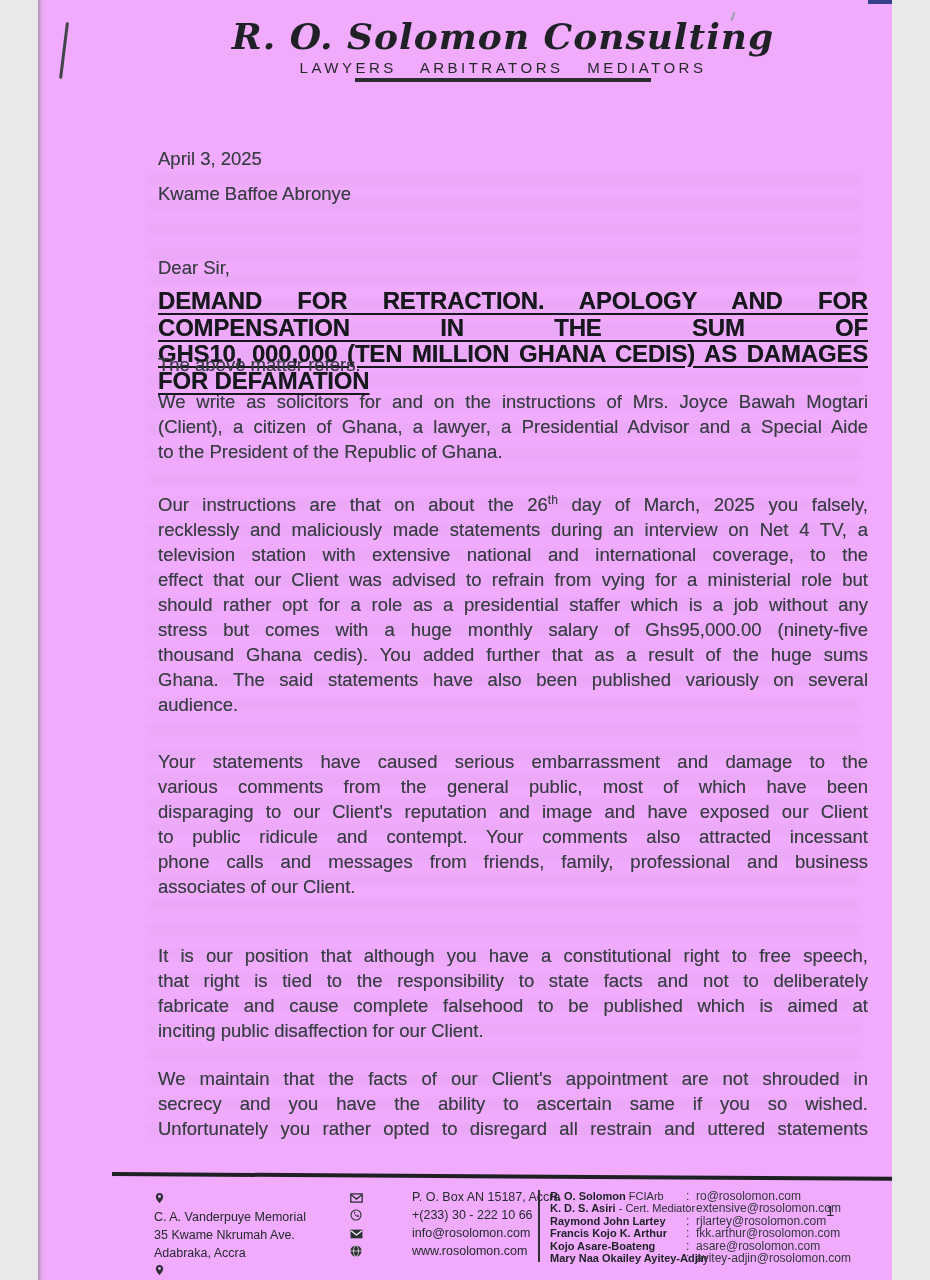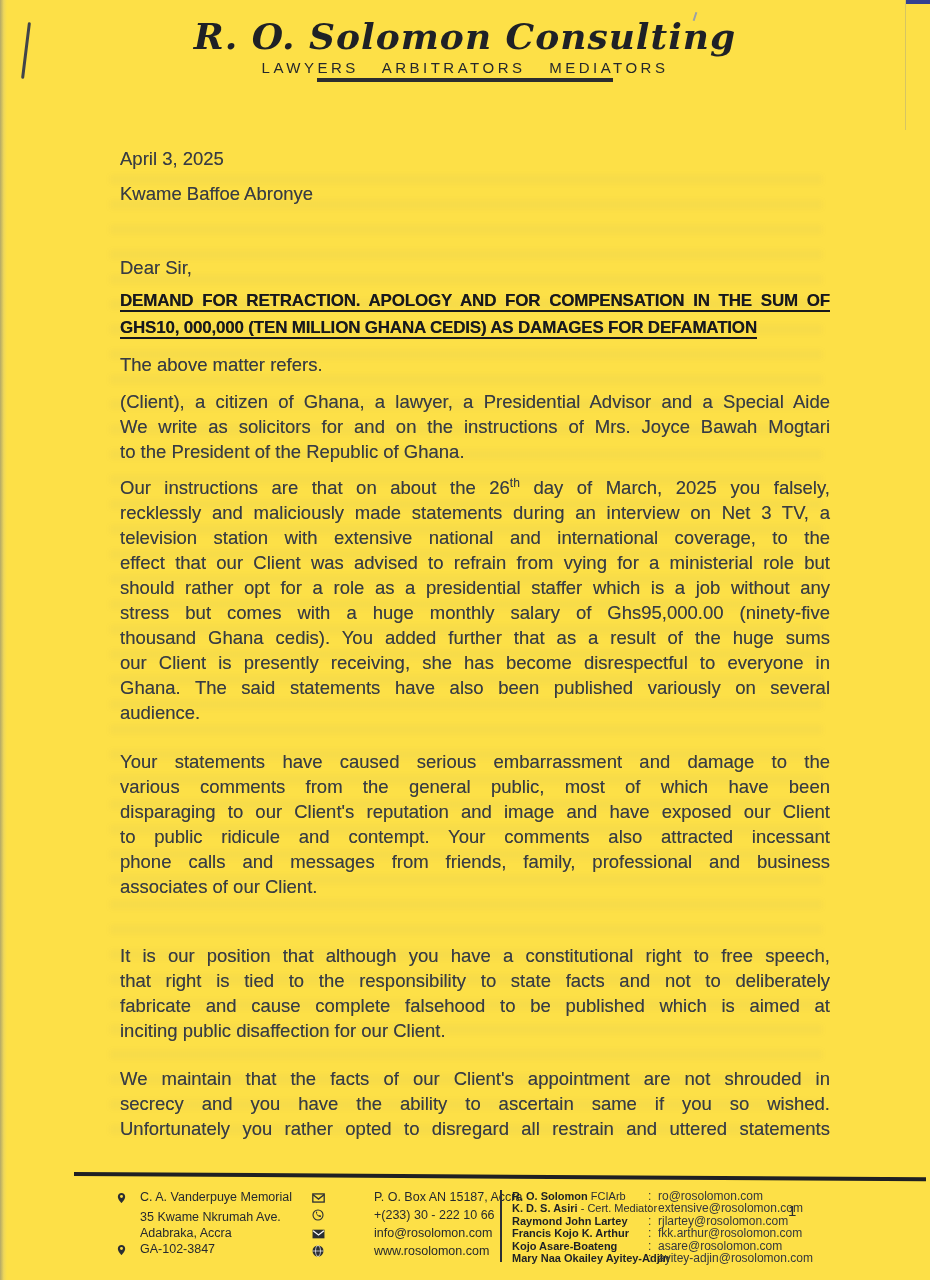--- a/index.html
+++ b/index.html
@@ -1,18 +1,18 @@
 <!DOCTYPE html>
 <html><head>
 <meta charset="utf-8">
 <style>
   html,body{margin:0;padding:0;background:#e9e9e9;}
   .page{
-    position:relative;width:930px;height:1280px;margin:0 auto;
-    background:#fde047;overflow:hidden;
+    position:relative;width:854px;height:1280px;margin:0 auto;
+    background:#f0abfc;overflow:hidden;
     font-family:"Liberation Sans",sans-serif;color:#35383f;
   }
   
   .edge-left{position:absolute;left:0;top:0;width:7px;height:1280px;z-index:3;
     background:linear-gradient(to right,rgba(118,122,128,0.55),rgba(170,173,178,0.18) 55%,rgba(0,0,0,0));}
   .staple-mark{position:absolute;left:28px;top:22px;width:3px;height:57px;background:#41444a;
     border-radius:2px;transform:rotate(7deg);transform-origin:top left;z-index:3;}
   .corner-blue{position:absolute;right:0;top:0;width:24px;height:4px;background:#33418f;z-index:3;}
   .squiggle{position:absolute;left:694px;top:12px;width:2px;height:9px;background:#9aa0a8;
     transform:rotate(18deg);z-index:3;}
@@ -30,30 +30,30 @@
   .tagline{margin-top:3px;font-size:15px;letter-spacing:3.5px;word-spacing:16px;
     color:#26282c;font-weight:500;}
   .head-rule{position:absolute;left:317px;top:78px;width:296px;height:3.5px;background:#2c2d30;z-index:2;}
   
   .blk{position:absolute;left:120px;width:710px;z-index:1;}
   .bodytext{font-size:18.5px;line-height:25px;color:#383c43;
     text-shadow:0 0 0.5px rgba(64,68,76,0.55);}
   .jline{text-align:justify;text-align-last:justify;}
   .jline.endpar{text-align-last:left;}
   .sup{vertical-align:super;font-size:12px;line-height:0;}
-  .subject{font-weight:700;font-size:17px;line-height:26.5px;color:#17181d;
+  .subject{font-weight:700;font-size:24px;line-height:26.5px;color:#17181d;
     letter-spacing:-0.2px;text-shadow:0 0 0.5px rgba(20,21,26,0.6);}
   .subject .jline{text-decoration:underline;text-decoration-thickness:2.2px;text-underline-offset:4px;}
   
   .foot-rule{position:absolute;left:74px;top:1172px;width:852px;height:4px;background:#1f2023;
     transform:rotate(0.35deg);transform-origin:left center;z-index:2;}
   .footer{position:absolute;left:0;top:0;width:930px;height:1280px;z-index:2;
     font-size:12.5px;color:#26292e;}
   .f-addr{position:absolute;left:116px;top:1189px;line-height:16px;}
-  .f-addr .row{display:flex;align-items:flex-start;}
+  .f-addr .row{display:flex;align-items:flex-start;flex-direction:column;}
   .f-addr .ic{width:24px;display:inline-block;padding-top:2px;}
   .f-contact{position:absolute;left:312px;top:1189px;line-height:16px;}
   .f-contact .row{display:flex;align-items:flex-start;gap:40px;}
   .f-contact .ic{width:22px;display:inline-block;padding-top:2px;}
   .f-staff{position:absolute;left:512px;top:1190px;line-height:12.4px;font-size:11px;white-space:nowrap;}
   .f-staff .nm{font-weight:700;color:#1d2025;}
   .f-staff .tl{font-weight:400;color:#2a2d33;}
   .f-emails{position:absolute;left:648px;top:1190px;line-height:12.4px;font-size:12px;white-space:nowrap;color:#34373d;}
   .f-emails .colon{display:inline-block;width:10px;}
   .page-num{position:absolute;left:788px;top:1202px;font-size:15px;color:#2a2d33;z-index:2;}
@@ -81,34 +81,33 @@
   <div class="blk bodytext" style="top:255px;">Dear Sir,</div>
 
   <div class="blk subject" style="top:288px;">
     <div class="jline">DEMAND FOR RETRACTION. APOLOGY AND FOR COMPENSATION IN THE SUM OF</div>
     <div class="jline endpar">GHS10, 000,000 (TEN MILLION GHANA CEDIS) AS DAMAGES FOR DEFAMATION</div>
   </div>
 
   <div class="blk bodytext" style="top:352px;">The above matter refers.</div>
 
   <div class="blk bodytext" style="top:389px;">
+    <div class="jline">We write as solicitors for and on the instructions of Mrs. Joyce Bawah Mogtari</div>
     <div class="jline">(Client), a citizen of Ghana, a lawyer, a Presidential Advisor and a Special Aide</div>
-    <div class="jline">We write as solicitors for and on the instructions of Mrs. Joyce Bawah Mogtari</div>
     <div class="jline endpar">to the President of the Republic of Ghana.</div>
   </div>
 
-  <div class="blk bodytext" style="top:475px;">
+  <div class="blk bodytext" style="top:492px;">
     <div class="jline"><span>Our instructions are that on about the 26</span><span class="sup">th</span><span> day of March, 2025 you falsely,</span></div>
-    <div class="jline">recklessly and maliciously made statements during an interview on Net 3 TV, a</div>
+    <div class="jline">recklessly and maliciously made statements during an interview on Net 4 TV, a</div>
     <div class="jline">television station with extensive national and international coverage, to the</div>
     <div class="jline">effect that our Client was advised to refrain from vying for a ministerial role but</div>
     <div class="jline">should rather opt for a role as a presidential staffer which is a job without any</div>
     <div class="jline">stress but comes with a huge monthly salary of Ghs95,000.00 (ninety-five</div>
     <div class="jline">thousand Ghana cedis). You added further that as a result of the huge sums</div>
-    <div class="jline">our Client is presently receiving, she has become disrespectful to everyone in</div>
     <div class="jline">Ghana. The said statements have also been published variously on several</div>
     <div class="jline endpar">audience.</div>
   </div>
 
   <div class="blk bodytext" style="top:749px;">
     <div class="jline">Your statements have caused serious embarrassment and damage to the</div>
     <div class="jline">various comments from the general public, most of which have been</div>
     <div class="jline">disparaging to our Client's reputation and image and have exposed our Client</div>
     <div class="jline">to public ridicule and contempt. Your comments also attracted incessant</div>
     <div class="jline">phone calls and messages from friends, family, professional and business</div>

